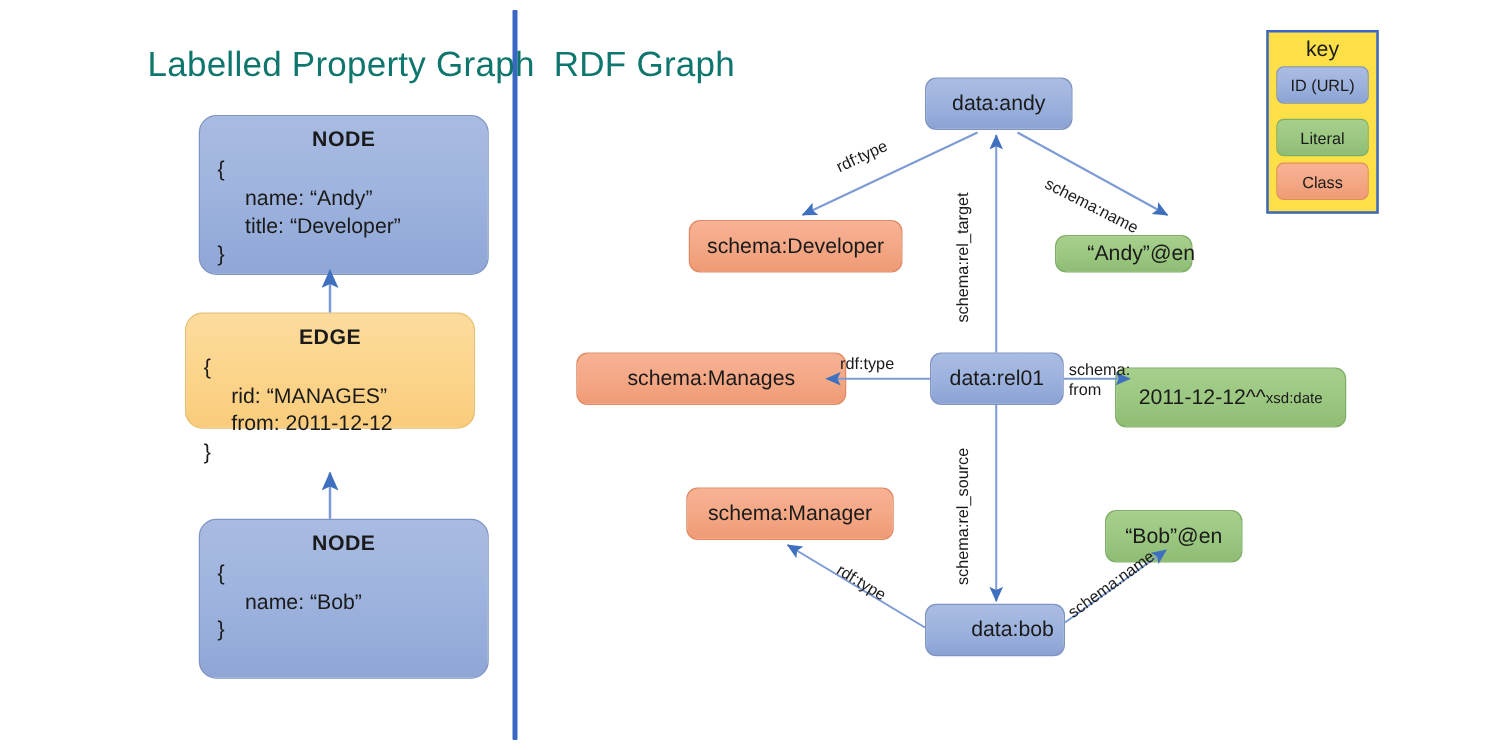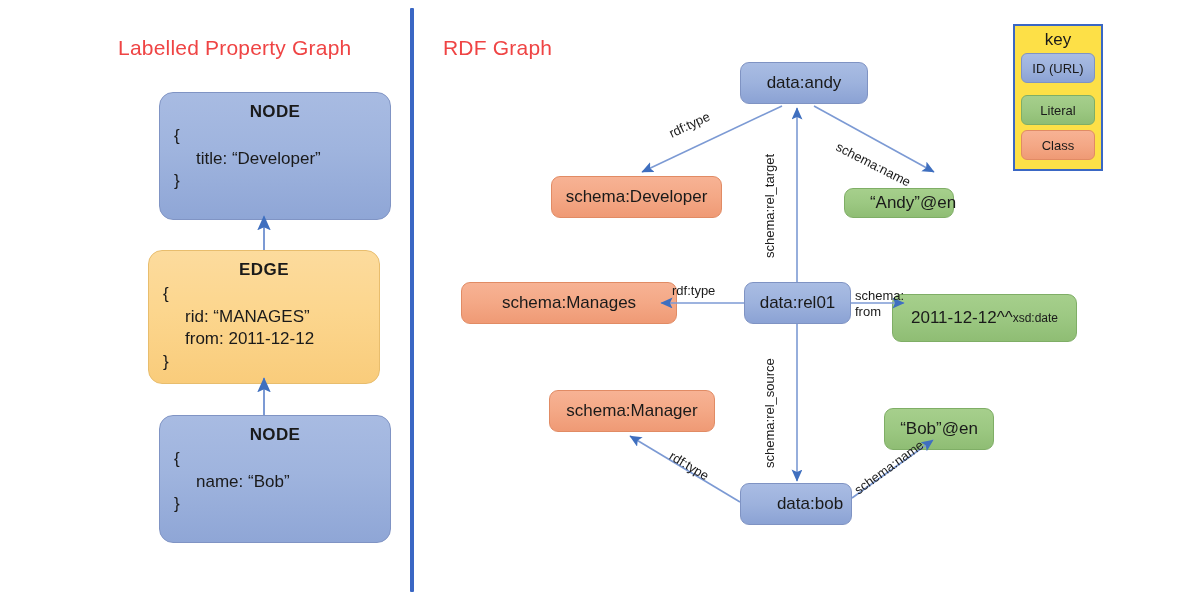--- a/index.html
+++ b/index.html
@@ -14,23 +14,23 @@
     overflow: hidden;
     font-family: "Liberation Sans", sans-serif;
     color: #1a1a1a;
   }
 
   
   .abs { position: absolute; }
 
   
   .panel-title {
-    font-size: 21px;
+    font-size: 28px;
     font-weight: 400;
-    color: #ef4444;
+    color: #0f766e;
     letter-spacing: .2px;
     white-space: nowrap;
   }
 
   
   .divider {
     position: absolute;
     left: 410px;
     top: 8px;
     width: 4px;
@@ -144,42 +144,43 @@
 </head>
 <body>
 
 <div class="divider"></div>
 
 <div class="panel-title abs" style="left:118px; top:36px;">Labelled Property Graph</div>
 
 <div class="lpg-box fill-blue" style="left:148px; top:92px; width:232px; height:128px;">
   <div class="bx-title">NODE</div>
   <div class="brace">{</div>
+  <div class="prop">name: “Andy”</div>
   <div class="prop">title: “Developer”</div>
   <div class="brace">}</div>
 </div>
 
-<div class="lpg-box fill-yellow" style="left:148px; top:250px; width:232px; height:134px;">
+<div class="lpg-box fill-yellow" style="left:148px; top:250px; width:232px; height:93px;">
   <div class="bx-title">EDGE</div>
   <div class="brace">{</div>
   <div class="prop">rid: “MANAGES”</div>
   <div class="prop">from: 2011-12-12</div>
   <div class="brace">}</div>
 </div>
 
 <div class="lpg-box fill-blue" style="left:148px; top:415px; width:232px; height:128px;">
   <div class="bx-title">NODE</div>
   <div class="brace">{</div>
   <div class="prop">name: “Bob”</div>
   <div class="brace">}</div>
 </div>
 
 <div class="panel-title abs" style="left:443px; top:36px;">RDF Graph</div>
 
-<div class="rdf-node n-id" style="left:740px; top:62px; width:128px; height:42px;">
+<div class="rdf-node n-id" style="left:740px; top:62px; width:118px; height:42px;">
   <span>data:andy</span>
 </div>
 
 <div class="rdf-node n-class" style="left:551px; top:176px; width:171px; height:42px;">
   <span>schema:Developer</span>
 </div>
 
 <div class="rdf-node n-literal" style="left:844px; top:176px; width:110px; height:30px;padding-left:28px;">
   <span>“Andy”@en</span>
 </div>

